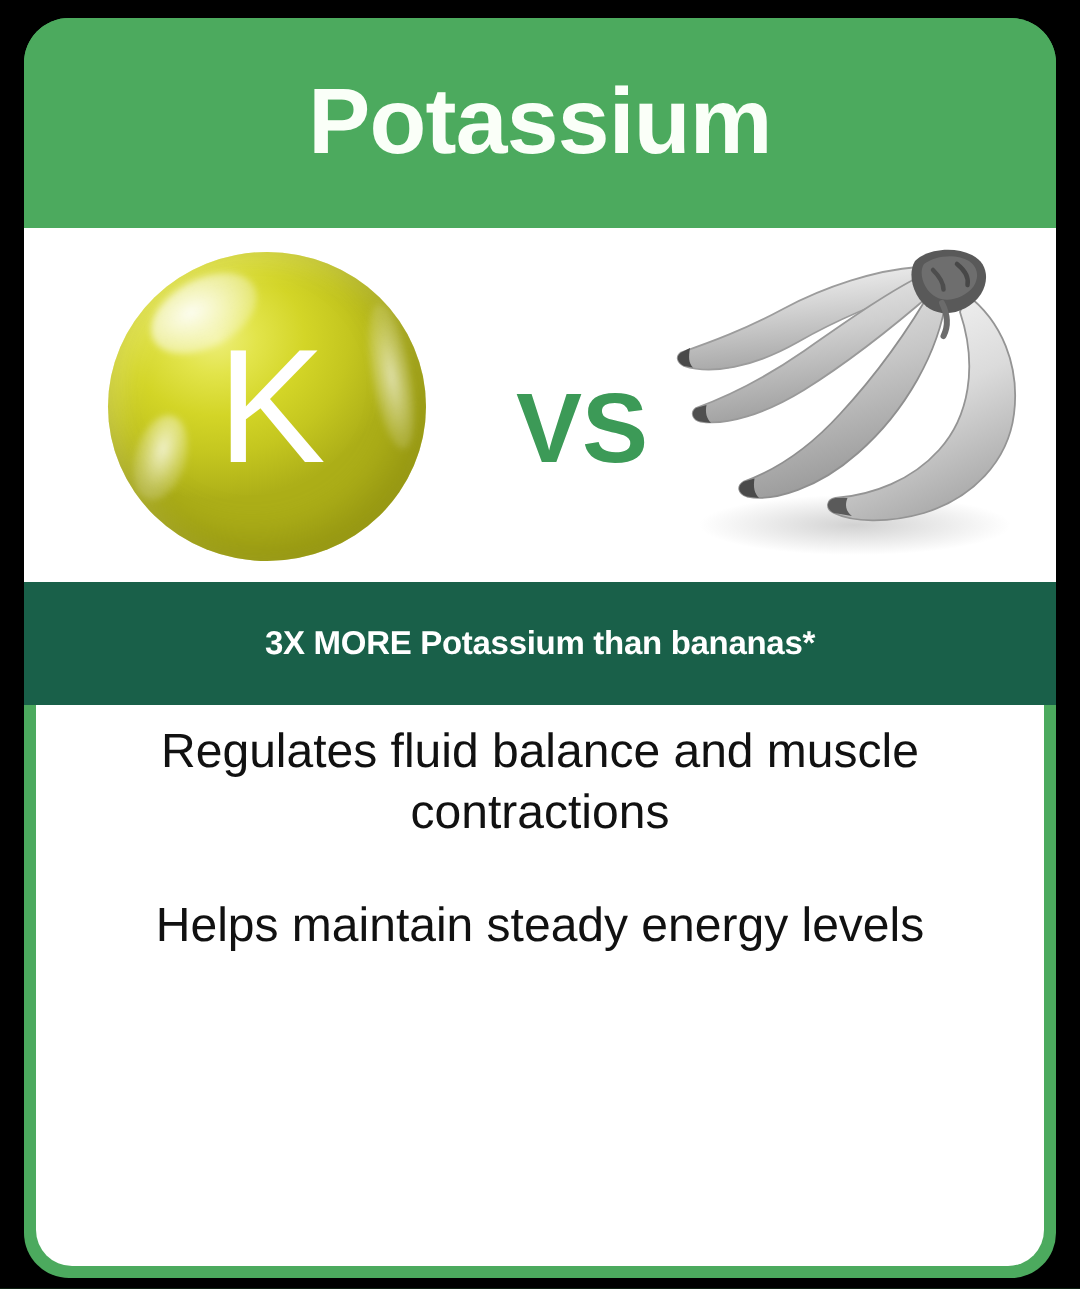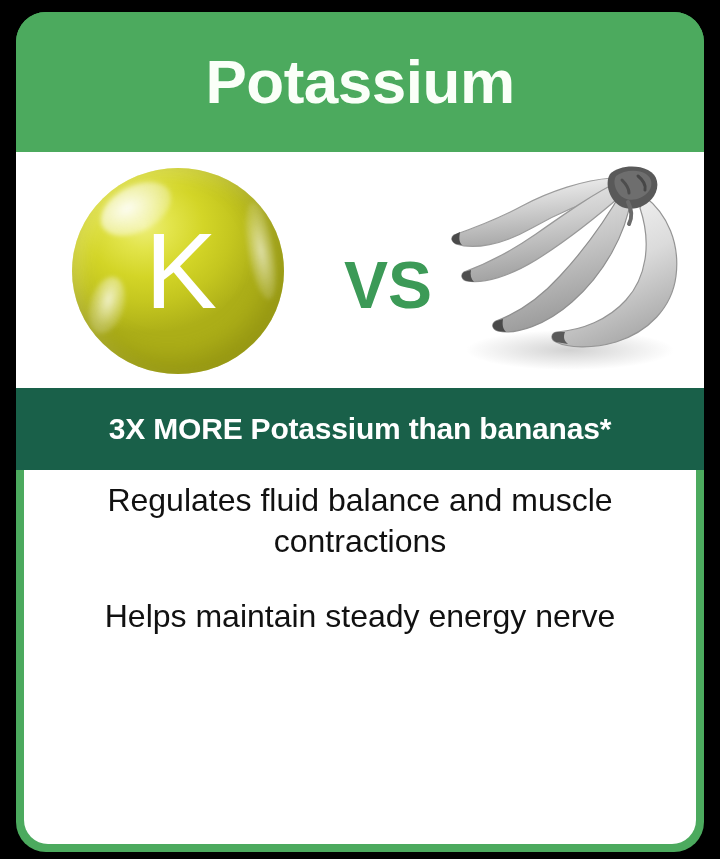--- a/index.html
+++ b/index.html
@@ -170,21 +170,21 @@
     top: 376px;
     width: 688px;
     height: 82px;
     background: #196049;
     display: flex;
     align-items: center;
     justify-content: center;
   }
   .claim-text {
     color: #FFFFFF;
-    font-size: 30px;
+    font-size: 22px;
     font-weight: bold;
     line-height: 1;
     text-align: center;
     letter-spacing: -0.2px;
   }
 
   
   .benefits {
     position: absolute;
     left: 8px;
@@ -292,17 +292,17 @@
         </svg>
       </div>
     </div>
 
     <div class="claim-banner">
       <div class="claim-text">3X MORE Potassium than bananas*</div>
     </div>
 
     <div class="benefits">
       <div class="benefit">Regulates fluid balance and muscle contractions</div>
-      <div class="benefit">Helps maintain steady energy nerve</div>
+      <div class="benefit">Helps maintain steady energy levels</div>
     </div>
 
   </div>
 </div>
 
 </body></html>

